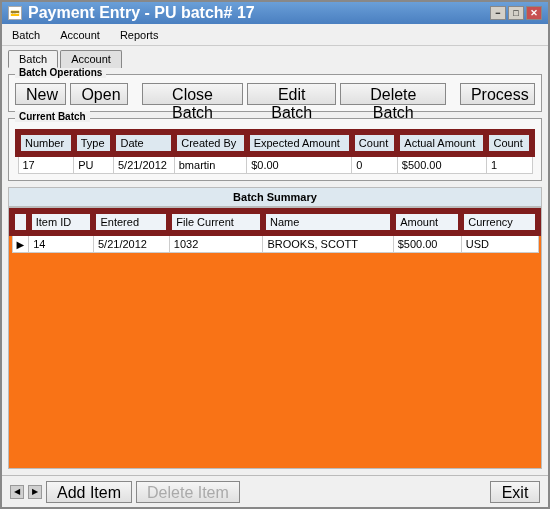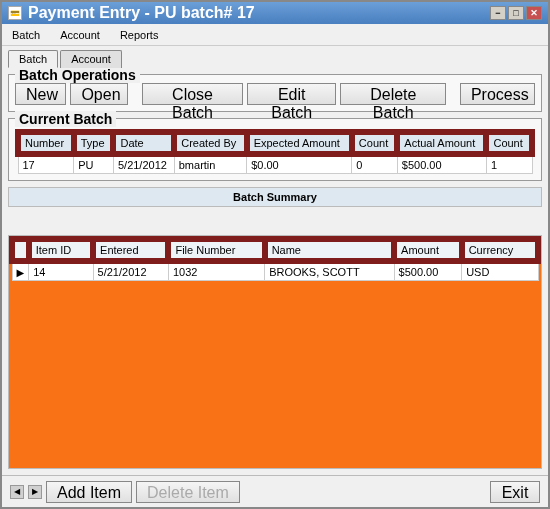--- a/index.html
+++ b/index.html
@@ -111,21 +111,21 @@
       gap: 6px;
       overflow: hidden;
     }
     .group-box {
       border: 1px solid #999;
       background: #f8f8f8;
       padding: 4px 6px 6px 6px;
       position: relative;
     }
     .group-box legend, .group-label {
-      font-size: 14px;
+      font-size: 10px;
       font-weight: bold;
       color: #000;
       background: #f0f0f0;
       padding: 0 4px;
       position: absolute;
       top: -8px;
       left: 6px;
     }
     .batch-ops {
       padding-top: 8px;
@@ -182,21 +182,20 @@
     .row-arrow {
       width: 12px;
       color: #000;
       font-size: 10px;
     }
     .main-area {
       flex: 1;
       overflow: hidden;
       display: flex;
       flex-direction: column;
-      gap: 28px;
     }
     .scrollable-area {
       flex: 1;
       overflow-y: auto;
       overflow-x: auto;
       background: #f97316;
       border: 1px solid #bbb;
     }
     .bottom-bar {
       border-top: 1px solid #bbb;
@@ -301,21 +300,21 @@
 
     <div class="main-area">
       <div class="batch-summary-header">Batch Summary</div>
       <div class="scrollable-area">
         <table class="summary-table">
           <thead>
             <tr>
               <th style="width:12px;"></th>
               <th>Item ID</th>
               <th>Entered</th>
-              <th>File Number</th>
+              <th>File Current</th>
               <th>Name</th>
               <th>Amount</th>
               <th>Currency</th>
             </tr>
           </thead>
           <tbody>
             <tr>
               <td class="row-arrow">▶</td>
               <td>14</td>
               <td>5/21/2012</td>

